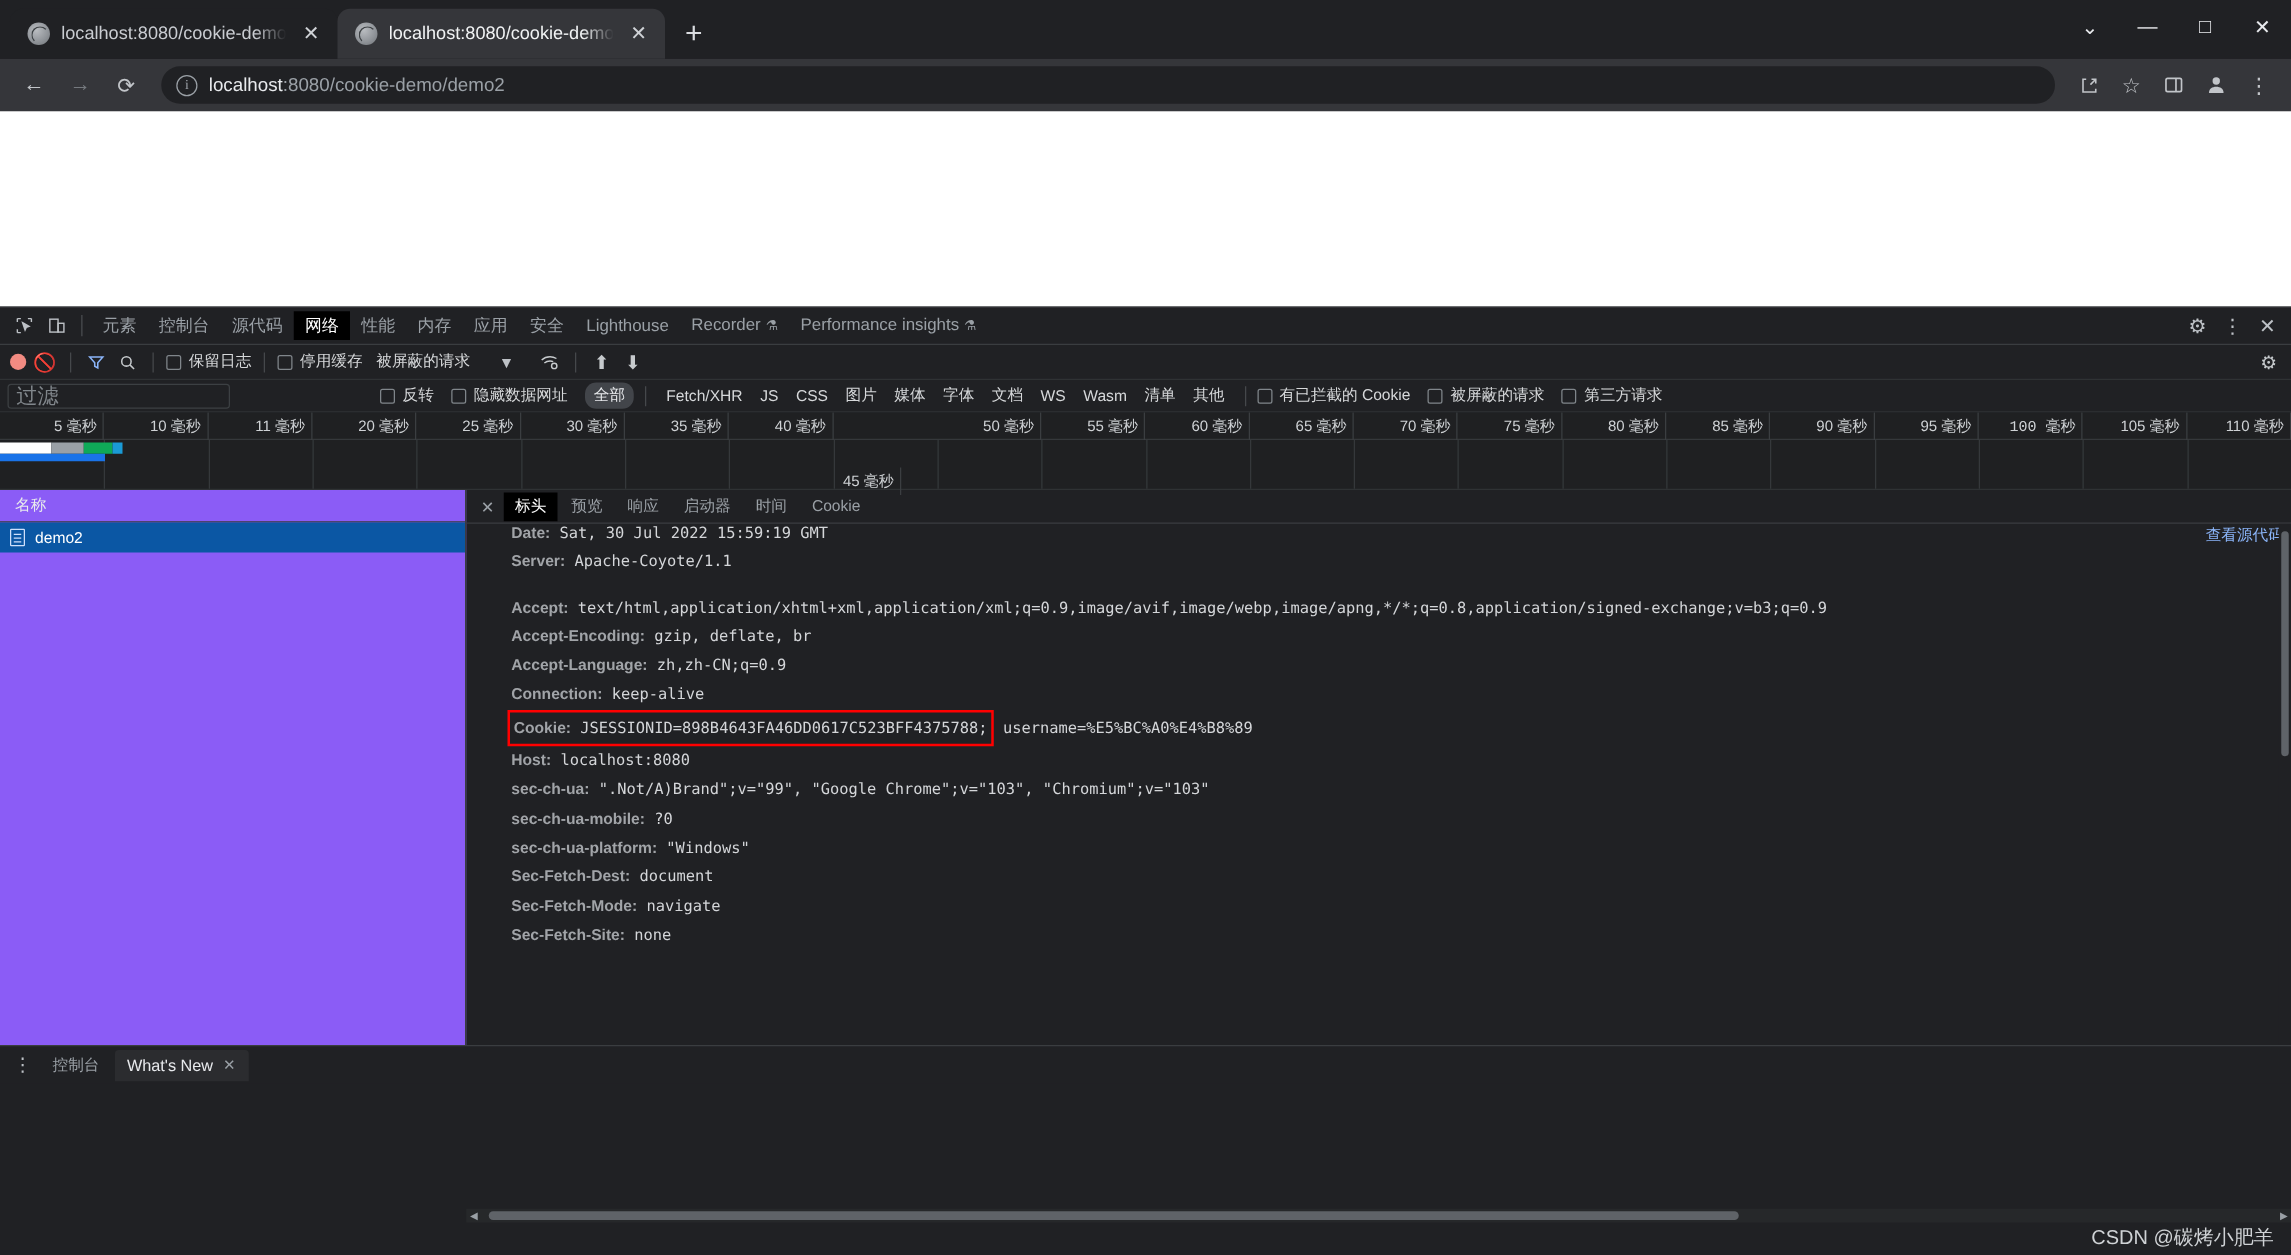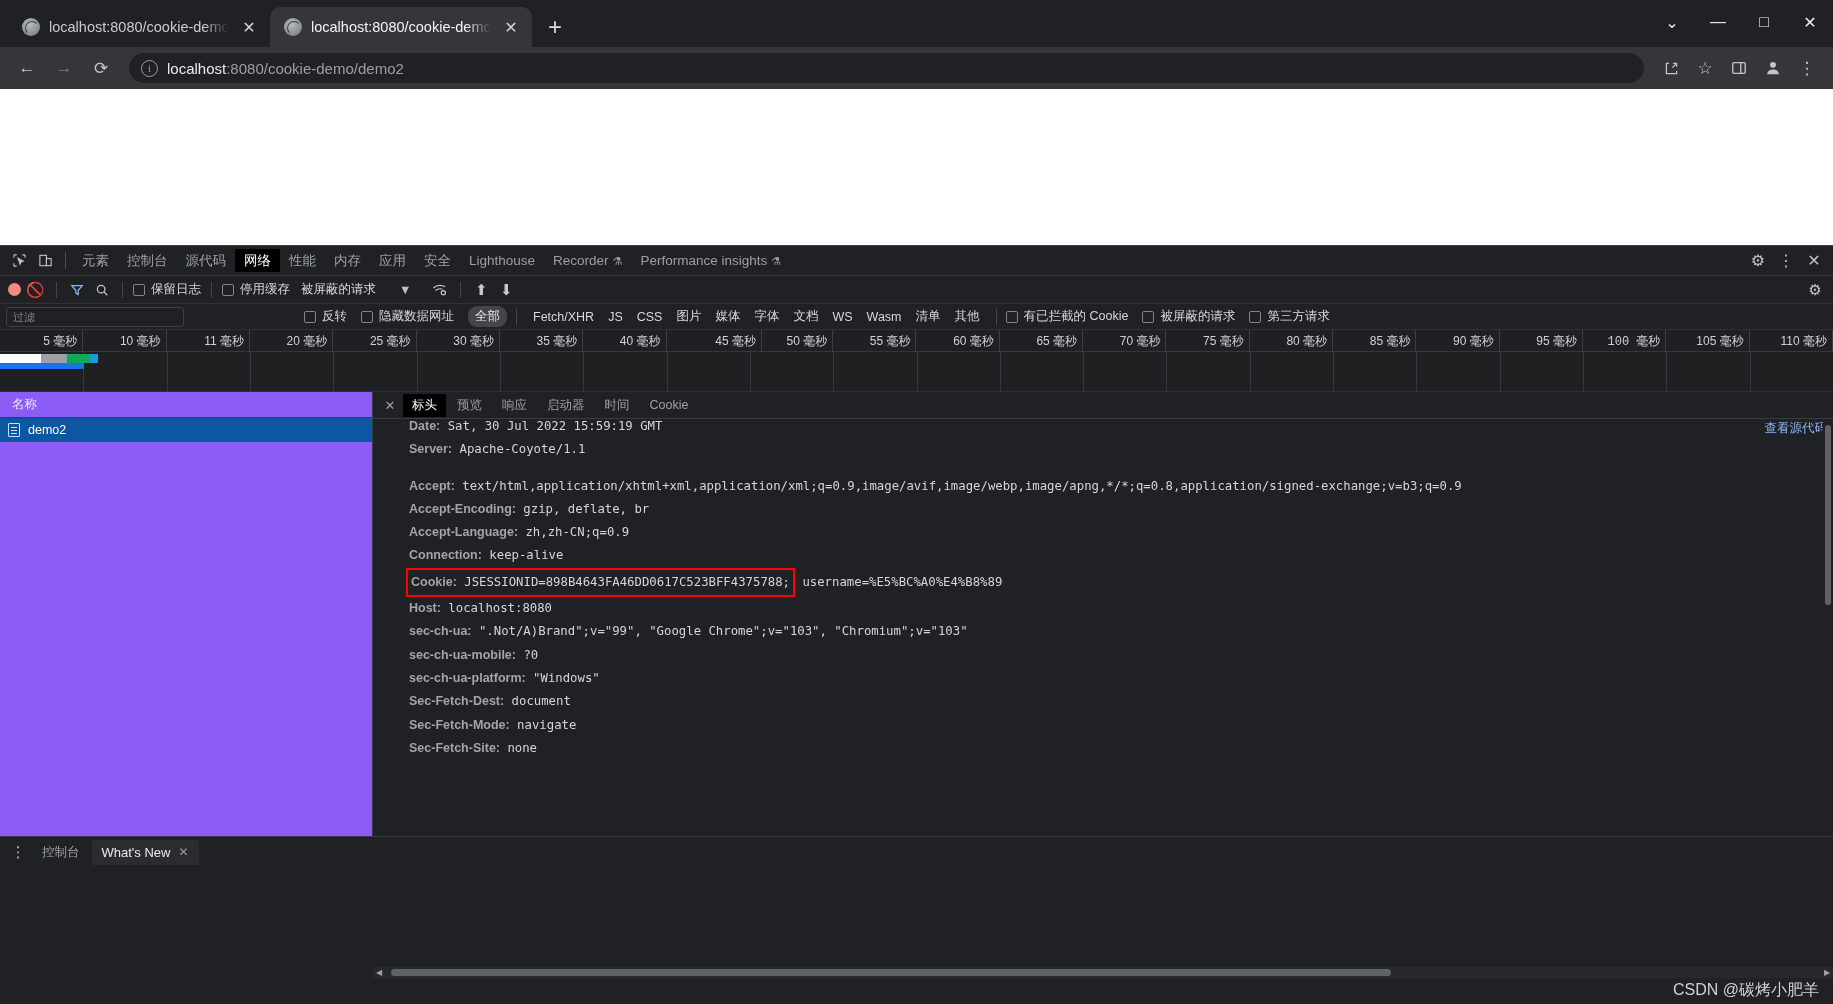--- a/index.html
+++ b/index.html
@@ -74,21 +74,21 @@
   .clear-ic { width:20px; height:20px; color:#c6cacd; display:flex; align-items:center; justify-content:center; font-size:15px; }
   .funnel { color:#8ab4f8; }
   .ckbox { width:12px; height:12px; border:1px solid #80868b; border-radius:2px; background:#202124; display:inline-block; flex:0 0 12px;}
   .tb-label { font-size:12.5px; color:#d6d8da; display:flex; align-items:center; gap:6px; white-space:nowrap;}
   .tb-text { font-size:12.5px; color:#d6d8da; white-space:nowrap;}
   .vsep { width:1px; height:16px; background:#45484b; margin:0 5px; }
   .net-toolbar-right { margin-left:auto; padding-right:8px; display:flex; gap:4px; }
 
   .filter-row { height:26px; display:flex; align-items:center; gap:0px; border-bottom:1px solid #2f3234; }
   .filter-input { width:178px; height:20px; margin-left:6px; background:#202124; border:1px solid #3c4043; border-radius:3px;
-     color:#80868b; font-size:11px; padding:0 6px; line-height:18px; }
+     color:#80868b; font-size:17px; padding:0 6px; line-height:18px; }
   .fsep { width:1px; height:16px; background:#45484b; margin:0 9px; }
   .ftype { font-size:12.5px; color:#d6d8da; padding:2px 7px; border-radius:9px; white-space:nowrap; }
   .ftype.on { background:#42454a; color:#e8eaed; }
   .fchk { display:flex; align-items:center; gap:6px; font-size:12.5px; color:#d6d8da; white-space:nowrap; margin-right:14px;}
 
   
   .overview { height:62px; border-bottom:1px solid #2f3234; position:relative; background:#1f2022; }
   .ruler { height:22px; position:relative; border-bottom:1px solid #35383b; }
   .tick { position:absolute; top:0; height:22px; border-right:1px solid #3b3e41; }
   .tick span { position:absolute; right:5px; top:3px; font-size:12px; color:#cfd2d5; white-space:nowrap; }
@@ -340,21 +340,21 @@
           </div>
           <div class="tick" style="left: 416.591px; width: 83.3182px; text-align: center;">
             <span>30 毫秒</span>
           </div>
           <div class="tick" style="left: 499.909px; width: 83.3182px;">
             <span>35 毫秒</span>
           </div>
           <div class="tick" style="left: 583.227px; width: 83.3182px;">
             <span>40 毫秒</span>
           </div>
-          <div class="tick" style="left: 698px; width: 64px;">
+          <div class="tick" style="left: 657px; width: 64px; margin-top: 44px;">
             <span>45 毫秒</span>
           </div>
           <div class="tick" style="left: 749.864px; width: 83.3182px;">
             <span>50 毫秒</span>
           </div>
           <div class="tick" style="left: 833.182px; width: 83.3182px;">
             <span>55 毫秒</span>
           </div>
           <div class="tick" style="left: 916.5px; width: 83.3182px;">
             <span>60 毫秒</span>

